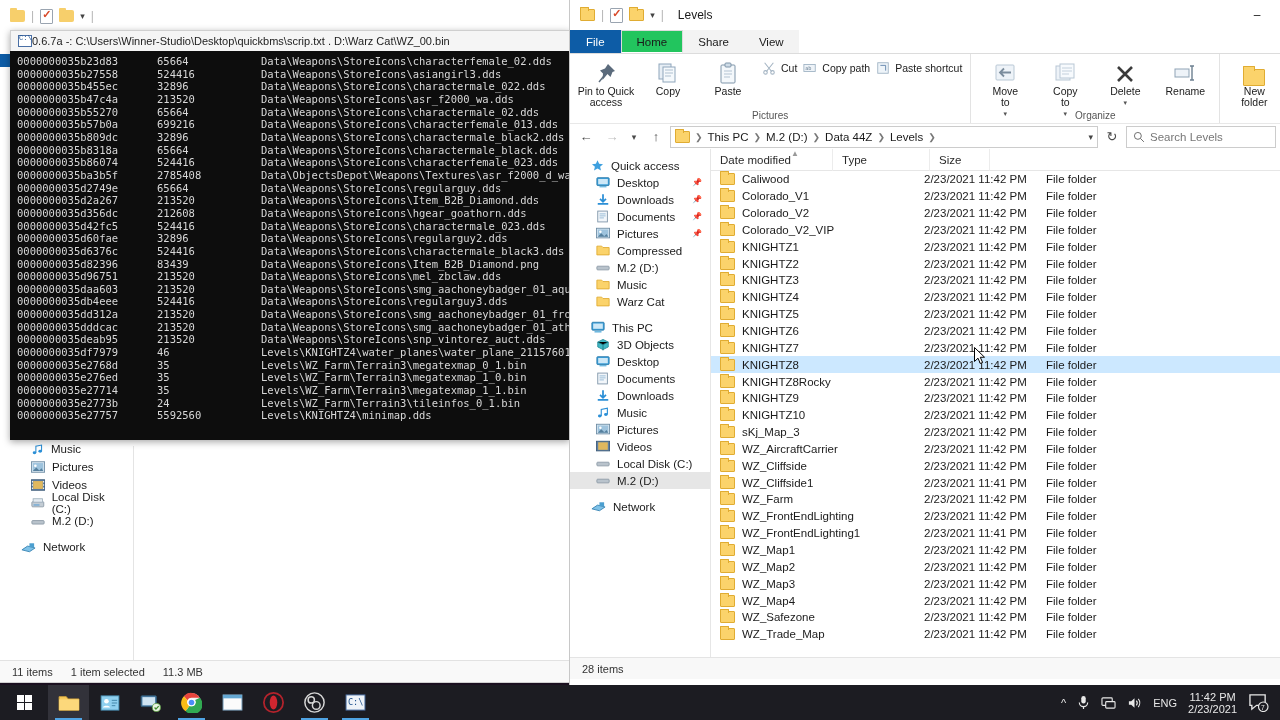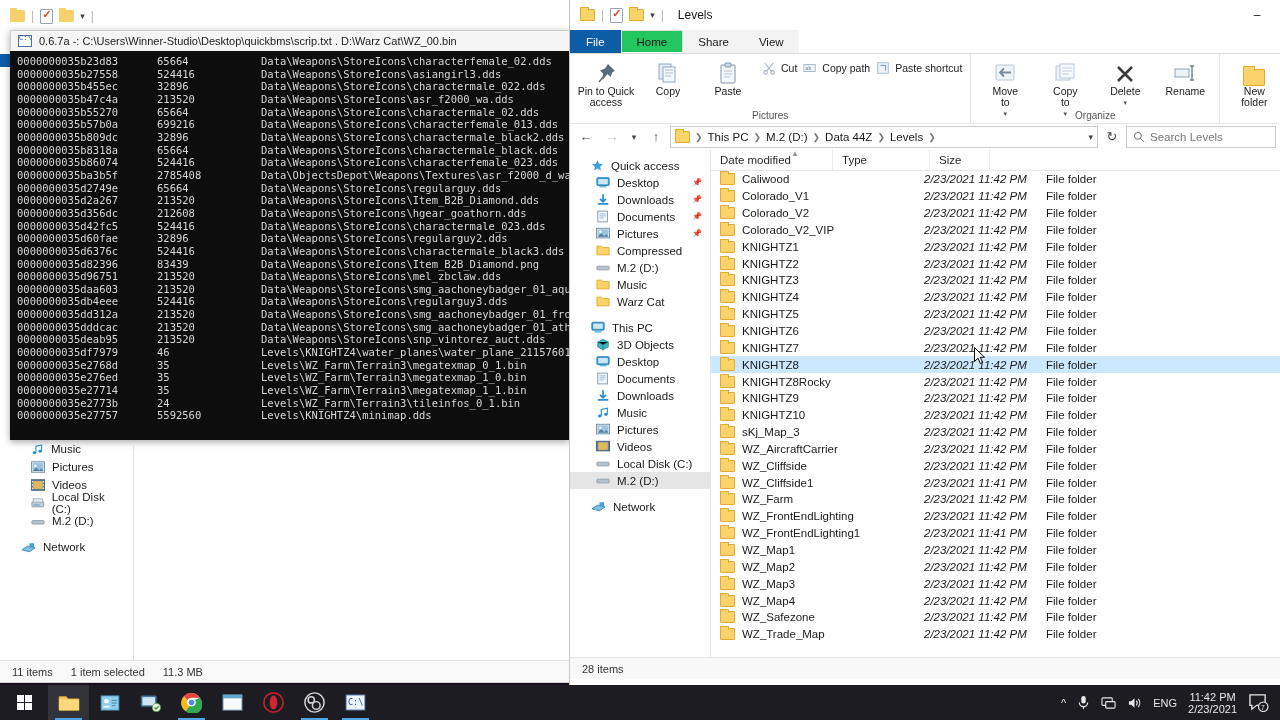--- a/index.html
+++ b/index.html
@@ -85,21 +85,21 @@
     display:flex; align-items:center; font-size:11px; color:#333; gap:18px; padding-left:12px;
   }
 
   
   #console-window {
     position:absolute; left:10px; top:30px; width:560px; height:410px;
     box-shadow: 0 2px 7px rgba(0,0,0,.35);
   }
   .con-title {
     height:21px; background:#f5f5f5; display:flex; align-items:center;
-    padding-left:7px; gap:7px; font-size:11px; color:#222; white-space:nowrap;
+    padding-left:7px; font-size:11px; color:#222; white-space:nowrap;
     border:1px solid #cfcfcf; border-bottom:none;
   }
   .con-ico {
     width:14px; height:12px; position:relative; flex:0 0 auto;
     background:#fff; border:1px solid #4a6fa5;
   }
   .con-ico:before {
     content:"C:\\"; position:absolute; left:0px; top:-2px;
     font-family:"Liberation Mono", monospace; font-size:7px; color:#1c4f8c;
   }
@@ -222,21 +222,21 @@
   .ch-type { width:97px; }
   .ch-size { width:60px; }
   .sort-caret {
     position:absolute; left:80px; top:0px; font-size:8px; color:#999;
   }
   .row {
     height:16.85px; display:flex; align-items:center; font-size:11.5px; color:#1b1b1b;
   }
   .row.sel { background:#cce8ff; }
   .cell-name { width:204px; display:flex; align-items:center; gap:7px; padding-left:9px; }
-  .cell-date { width:122px; padding-left:9px; color:#1b1b1b;font-style:italic; }
+  .cell-date { width:122px; padding-left:9px; color:#1b1b1b; }
   .cell-type { width:97px; padding-left:9px; }
   .cell-size { width:60px; padding-left:9px; }
   .cursor-arrow {
     position:absolute; left:263px; top:198px; width:12px; height:18px; z-index:9;
   }
   .rw-status {
     height:22px; border-top:1px solid #e4e4e4; background:#f8f8f8; display:flex;
     align-items:center; padding-left:12px; font-size:11px; color:#333;
   }
 

